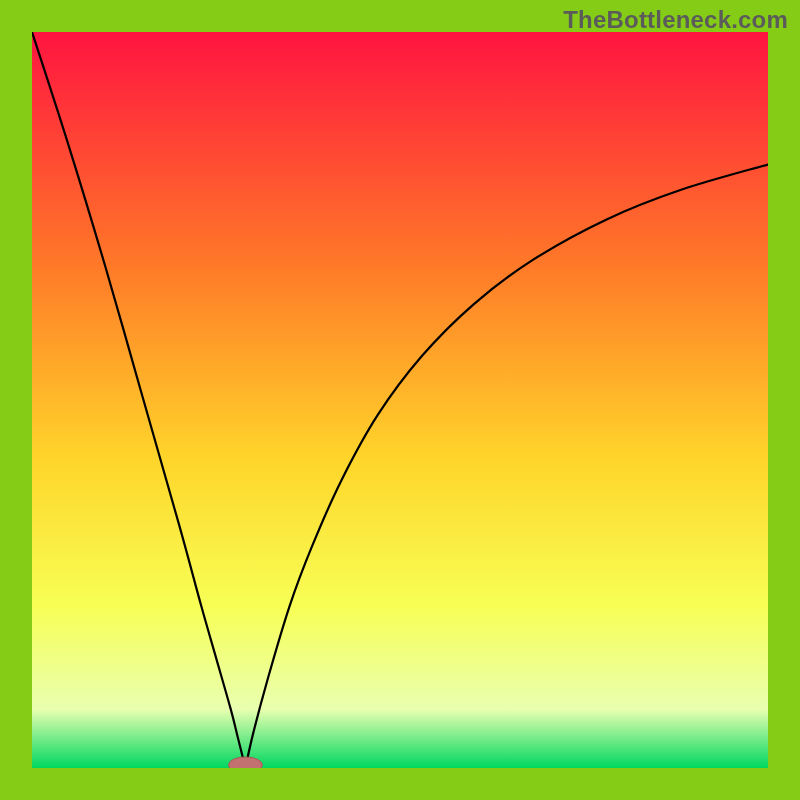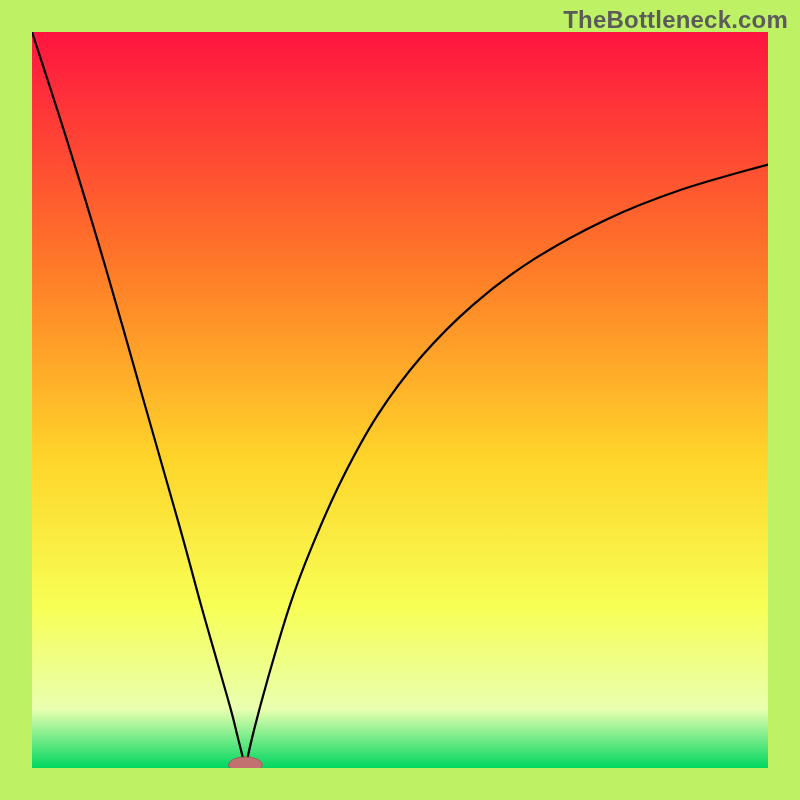--- a/index.html
+++ b/index.html
@@ -8,21 +8,21 @@
     width: 800px;
     height: 800px;
     overflow: hidden;
     background: #000;
     font-family: Arial, Helvetica, sans-serif;
   }
   .frame {
     position: absolute;
     left: 0; top: 0;
     width: 800px; height: 800px;
-    background: #bef264;
+    background: #84cc16;
   }
   .plot-area {
     position: absolute;
     left: 32px;
     top: 32px;
     width: 736px;
     height: 736px;
     overflow: hidden;
   }
   .watermark {

